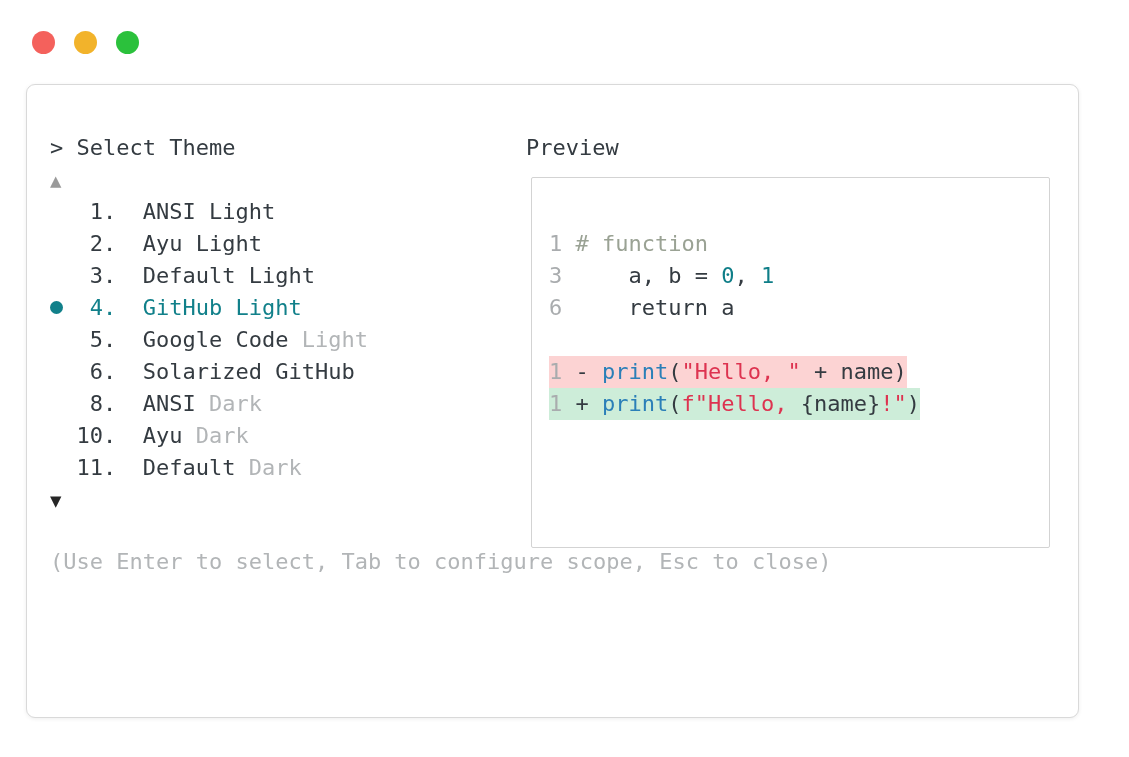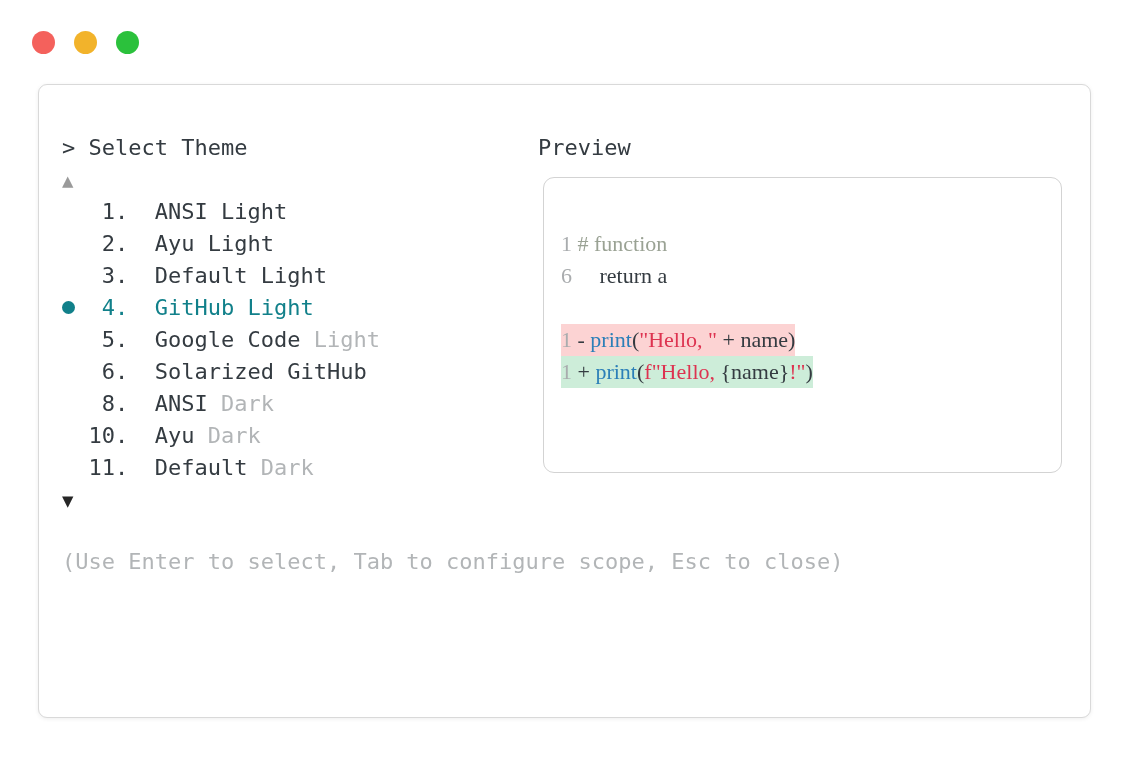--- a/index.html
+++ b/index.html
@@ -30,21 +30,21 @@
     color:var(--text-dark);
     position:relative;
   }
   .traffic{position:absolute;top:31px;left:32px;display:flex;gap:19px;}
   .dot{width:23px;height:23px;border-radius:50%;display:inline-block;}
   .dot.red{background:var(--tl-red);}
   .dot.yellow{background:var(--tl-yellow);}
   .dot.green{background:var(--tl-green);}
 
   .panel{
-    position:absolute;top:84px;left:38px;
+    position:absolute;top:84px;left:26px;
     width:1053px;height:634px;
     border:1.5px solid var(--panel-border);
     border-radius:9px;
     background:#fff;
     box-shadow:0 1px 4px rgba(0,0,0,0.07);
     padding:47px 0 4px 23px;
   }
   .columns{display:flex;}
   .left-col{width:476px;flex:none;}
   .right-col{flex:1;}
@@ -59,27 +59,26 @@
   .numfield{display:inline-block;width:3ch;text-align:right;}
   .namegap{display:inline-block;width:2ch;}
   .theme-row .dim{color:var(--dim-gray);}
   .theme-row.selected{color:var(--accent-teal);}
 
   .help{margin-top:30px;height:32px;line-height:32px;color:var(--dim-gray);white-space:pre;}
 
   .preview-label{height:32px;line-height:32px;color:var(--text-dark);}
   .preview-box{
     margin-top:13px;margin-left:5px;
-    width:519px;height:296px;
+    width:519px;height:371px;
     border:1.5px solid var(--preview-border);
-    border-radius:11px;
+    border-radius:2px;
     background:#fff;
     padding:50px 0 0 17px;
     overflow:hidden;
-    font-family:Liberation Serif, serif;
   }
   .code-line{height:32px;line-height:32px;white-space:pre;}
   .line-inner{display:inline-block;height:32px;line-height:32px;white-space:pre;}
   .line-inner.removed{background:var(--removed-bg);}
   .line-inner.added{background:var(--added-bg);}
   .lnum{color:var(--linenum-gray);}
   .tok-text{color:var(--text-dark);}
   .tok-comment{color:var(--comment-green);}
   .tok-func{color:var(--func-red);}
   .tok-builtin{color:var(--builtin-blue);}
@@ -111,20 +110,21 @@
           <div class="theme-row"><span class="gutter"></span><span class="numfield">10.</span><span class="namegap"></span><span>Ayu</span><span class="dim"> Dark</span></div>
           <div class="theme-row"><span class="gutter"></span><span class="numfield">11.</span><span class="namegap"></span><span>Default</span><span class="dim"> Dark</span></div>
         </div>
       <div class="arrow down">▼</div>
       <div class="help">(Use Enter to select, Tab to configure scope, Esc to close)</div>
     </div>
     <div class="right-col">
       <div class="preview-label">Preview</div>
       <div class="preview-box" id="preview-box">
           <div class="code-line"><span class="line-inner"><span class="lnum">1 </span><span class="tok-comment"># function</span></span></div>
+          <div class="code-line"><span class="line-inner"><span class="lnum">3 </span><span class="tok-text">    a, b = </span><span class="tok-number">0</span><span class="tok-text">, </span><span class="tok-number">1</span></span></div>
           <div class="code-line"><span class="line-inner"><span class="lnum">6 </span><span class="tok-text">    return a</span></span></div>
           <div class="code-line"></div>
           <div class="code-line"><span class="line-inner removed"><span class="lnum">1 </span><span class="tok-text">- </span><span class="tok-builtin">print</span><span class="tok-text">(</span><span class="tok-string">"Hello, "</span><span class="tok-text"> + name)</span></span></div>
           <div class="code-line"><span class="line-inner added"><span class="lnum">1 </span><span class="tok-text">+ </span><span class="tok-builtin">print</span><span class="tok-text">(</span><span class="tok-string">f"Hello, </span><span class="tok-text">{name}</span><span class="tok-string">!"</span><span class="tok-text">)</span></span></div>
         </div>
     </div>
   </div>
 </div>
 
 </body></html>

